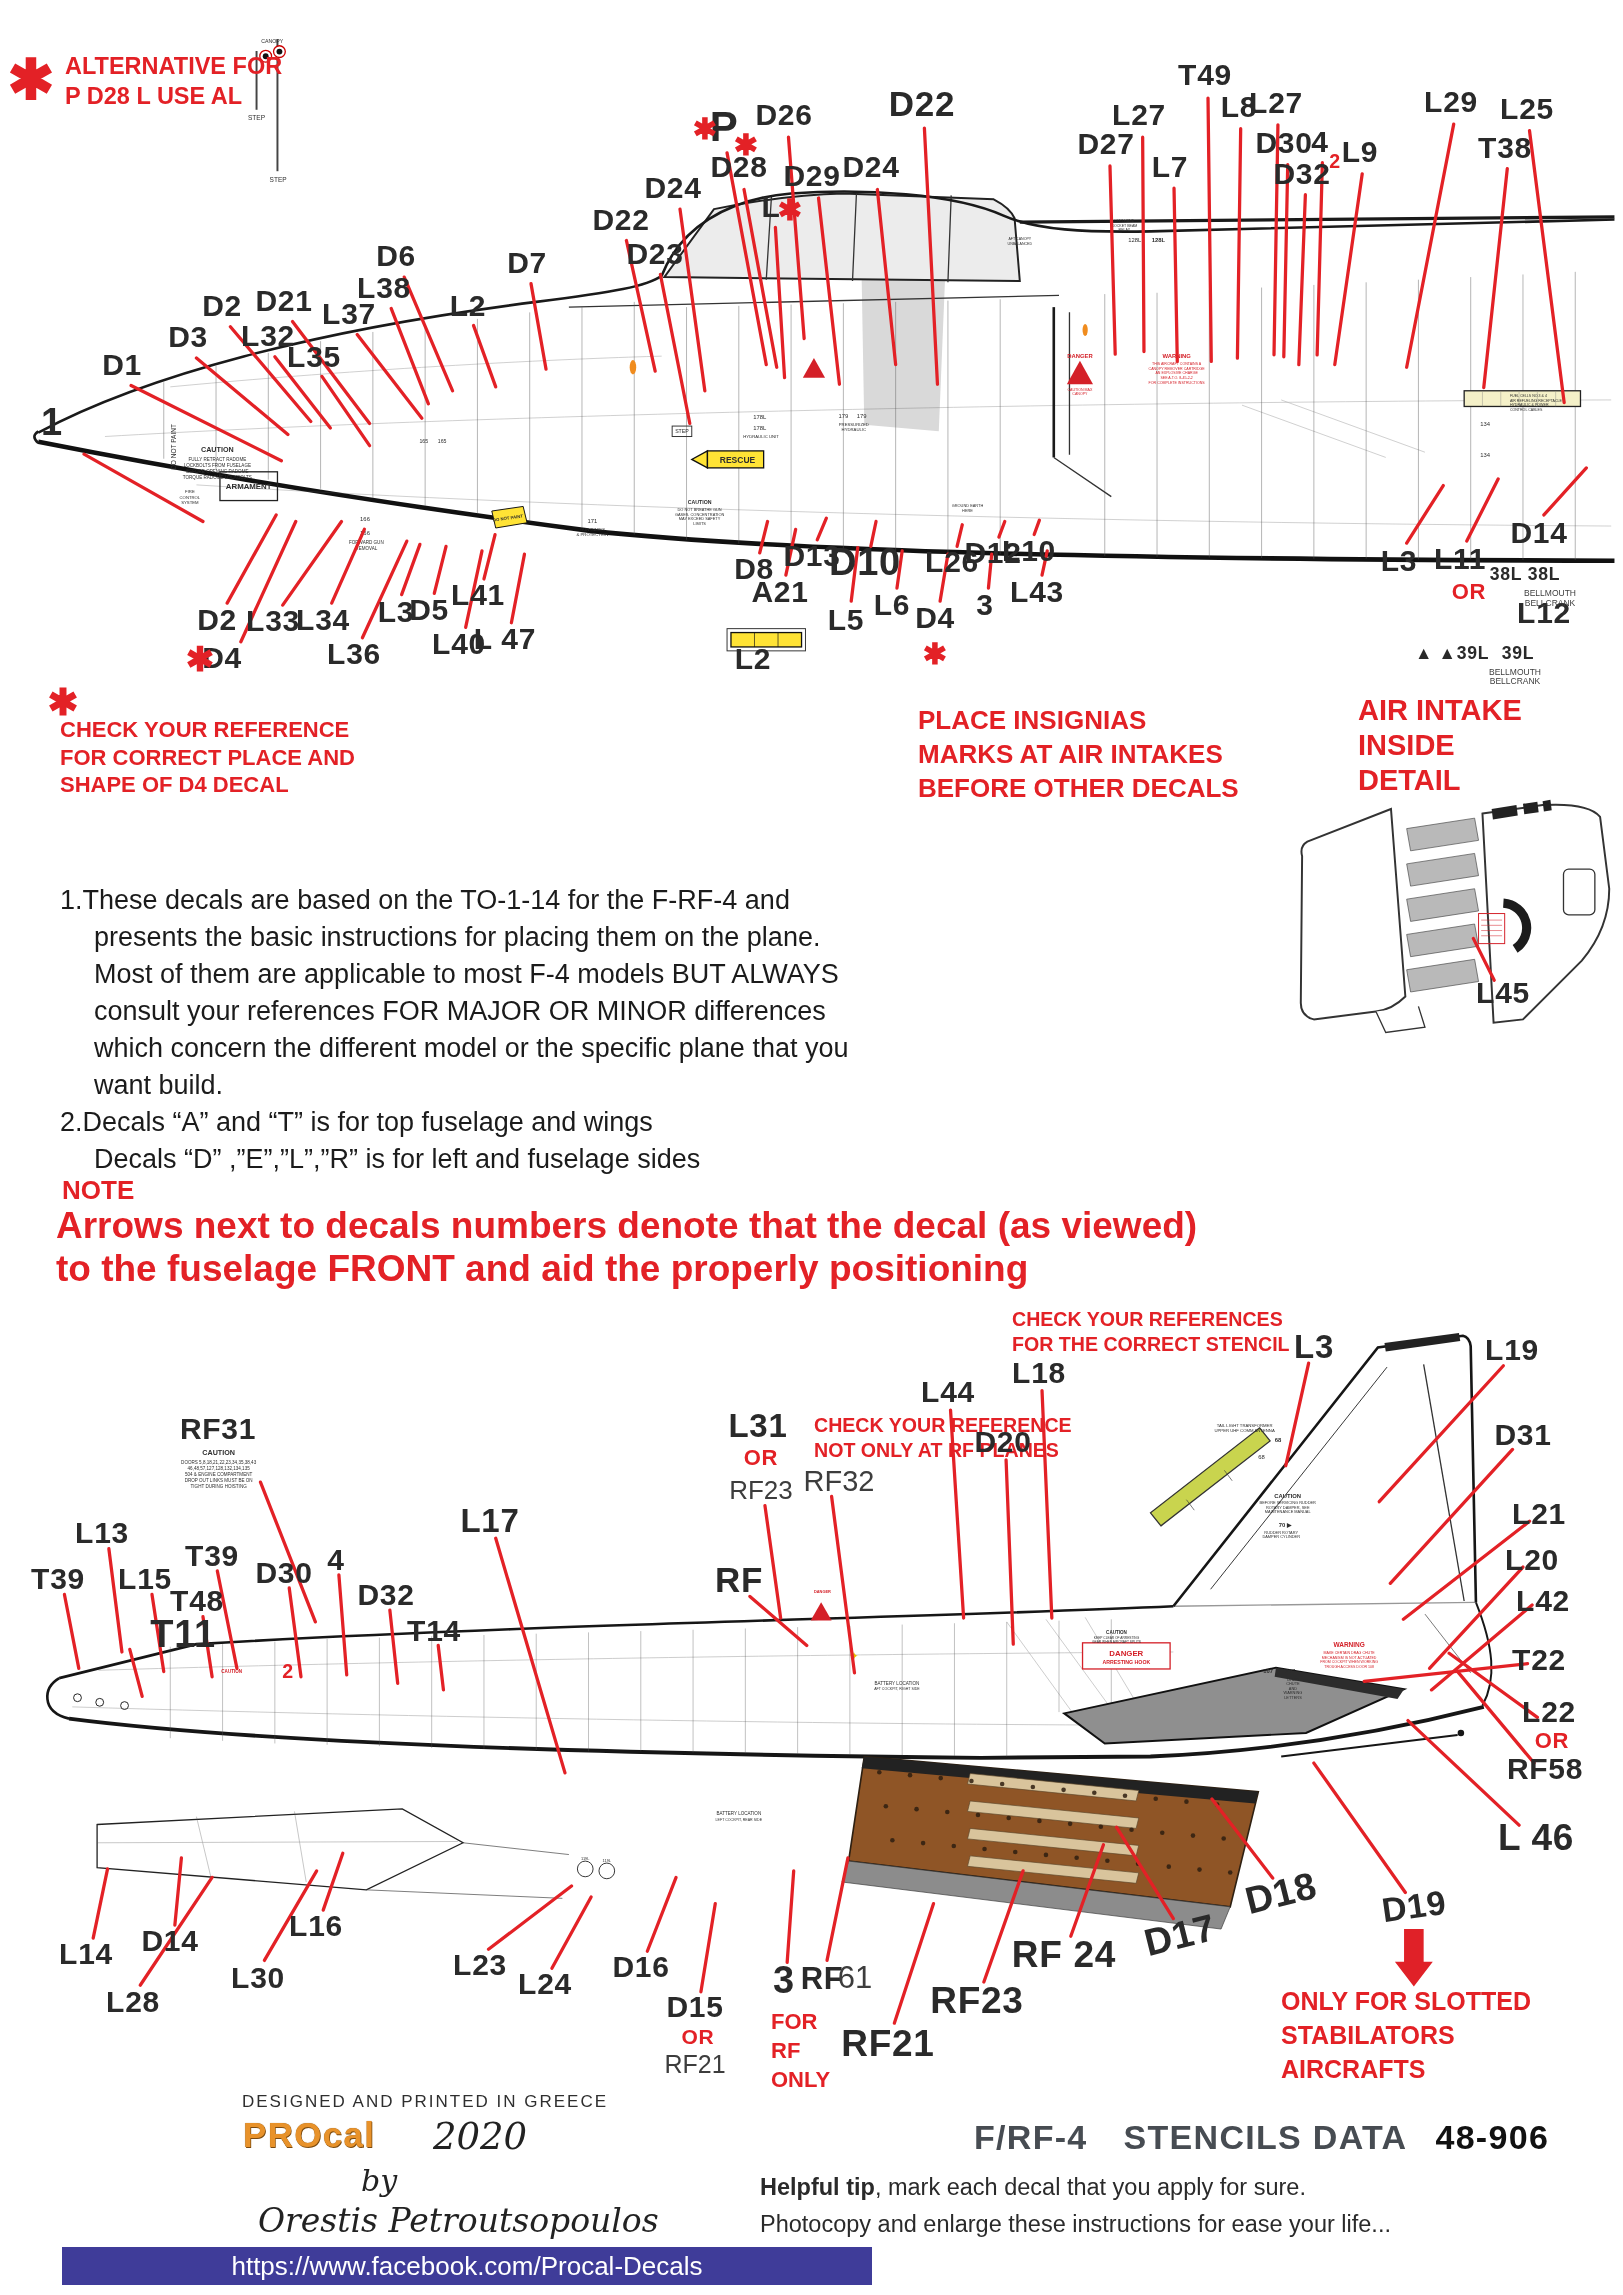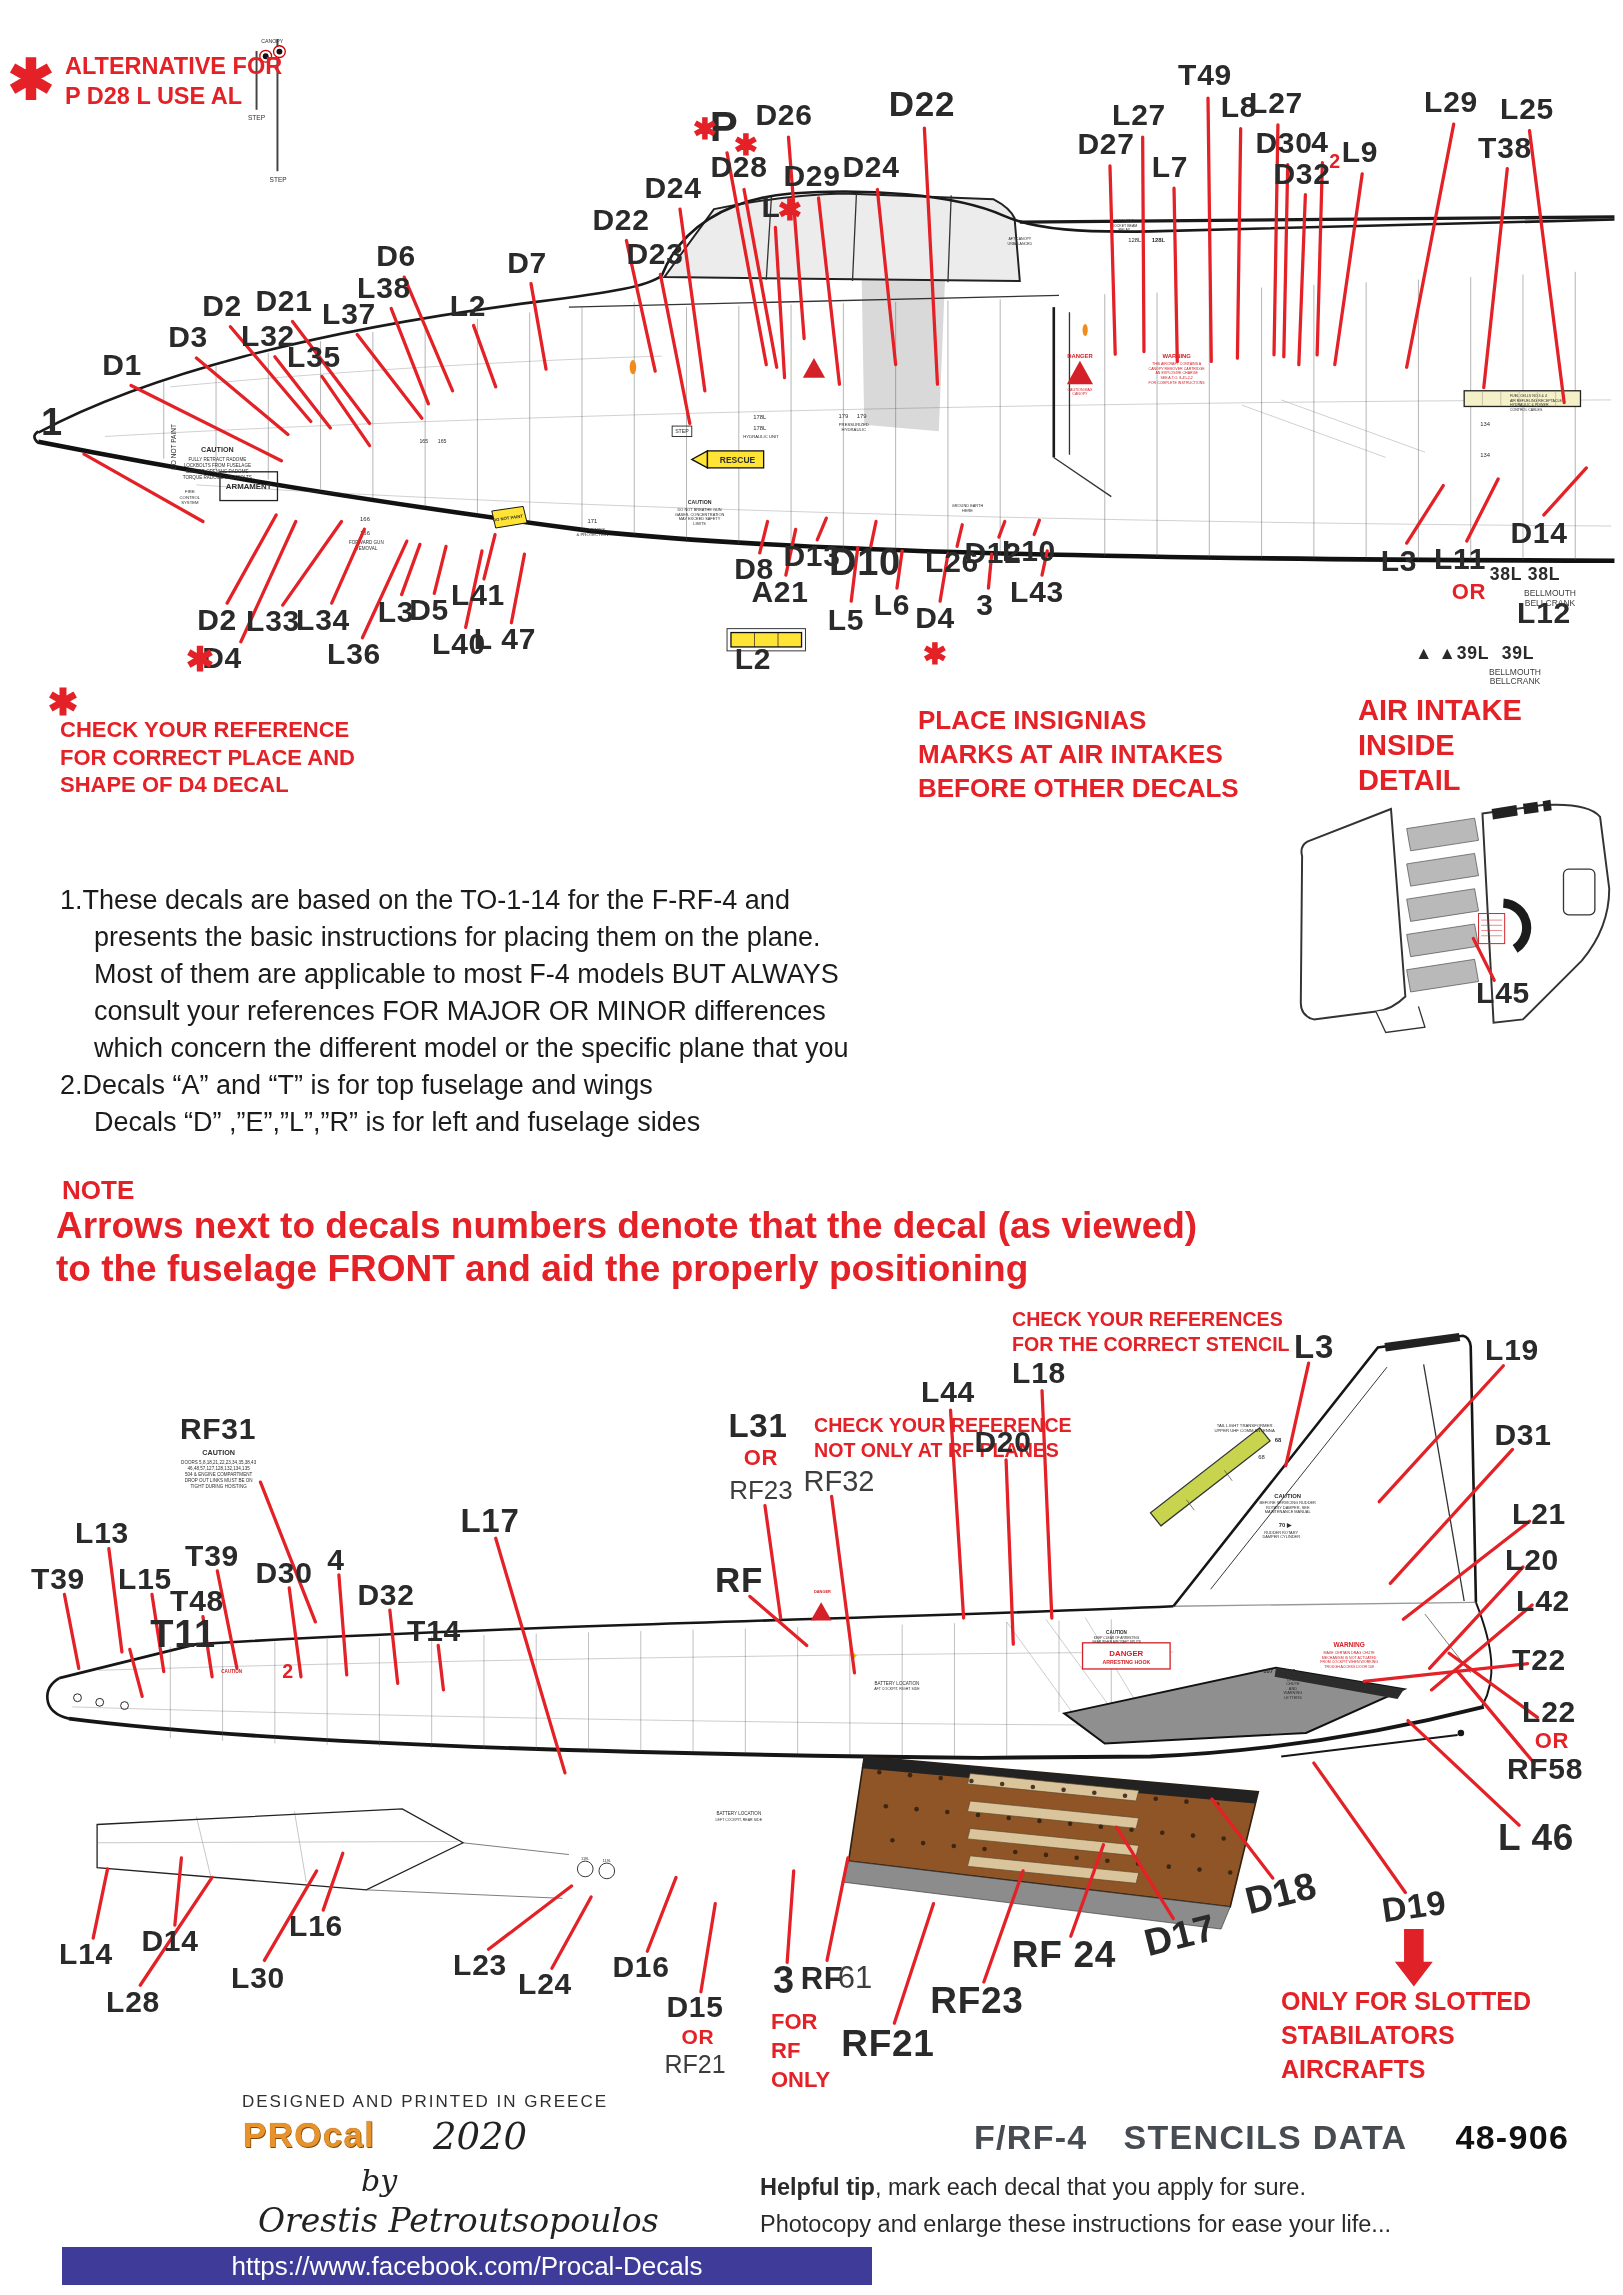--- a/index.html
+++ b/index.html
@@ -27,21 +27,21 @@
   .note-big{left:56px;top:1204px;font-size:37px;line-height:43px;font-weight:700;}
   .f-designed{left:242px;top:2092px;font-size:17px;letter-spacing:2px;color:#2f2f2f;}
   .f-brand{left:243px;top:2115px;font-size:35px;font-weight:700;color:#e8922a;
            text-shadow:0 0 0.7px #7a4a10, 0.7px 0.7px 0 #7a4a10;letter-spacing:1.3px;}
   .f-year{left:433px;top:2115px;font-size:37px;font-style:italic;font-family:"DejaVu Serif",serif;color:#222;}
   .f-by{left:361px;top:2163px;font-size:30px;font-style:italic;font-family:"DejaVu Serif",serif;color:#222;}
   .f-author{left:258px;top:2201px;font-size:33px;font-style:italic;font-family:"DejaVu Serif",serif;color:#222;}
   .fb-bar{left:62px;top:2247px;width:810px;height:38px;background:#3f3c99;color:#fff;
           font-size:26px;line-height:38px;text-align:center;}
   .frf4-row{left:974px;top:2118px;font-size:34px;font-weight:700;color:#474c52;letter-spacing:1.3px;}
-  .frf4-row .code{color:#111;margin-left:48px;}
+  .frf4-row .code{color:#111;margin-left:28px;}
   .frf4-row .mid{margin-left:36px;}
   .tips{left:760px;top:2169px;font-size:23.5px;line-height:37px;color:#2a2a2a;}
   .tips b{font-weight:700;text-align:center;}
 </style>
 </head>
 <body>
 
 <div class="page">
 
   <svg class="art" width="1624" height="2295" viewBox="0 0 2484 3512">
@@ -441,20 +441,21 @@
     <div>INSIDE</div>
     <div>DETAIL</div>
   </div>
 
   <div class="abs instructions">
     <div>1.These decals are based on the TO-1-14 for the F-RF-4 and</div>
     <div class="ind">presents the basic instructions for placing them on the plane.</div>
     <div class="ind">Most of them are applicable to most F-4 models BUT ALWAYS</div>
     <div class="ind">consult your references FOR MAJOR OR MINOR differences</div>
     <div class="ind">which concern the different model or the specific plane that you</div>
+    <div class="ind">want build.</div>
     <div>2.Decals “A” and “T” is for top fuselage and wings</div>
     <div class="ind">Decals “D” ,”E”,”L”,”R” is for left and fuselage sides</div>
   </div>
 
   <div class="abs note-title rednote">NOTE</div>
   <div class="abs note-big rednote">
     <div>Arrows next to decals numbers denote that the decal (as viewed)</div>
     <div>to the fuselage FRONT and aid the properly positioning</div>
   </div>
 

